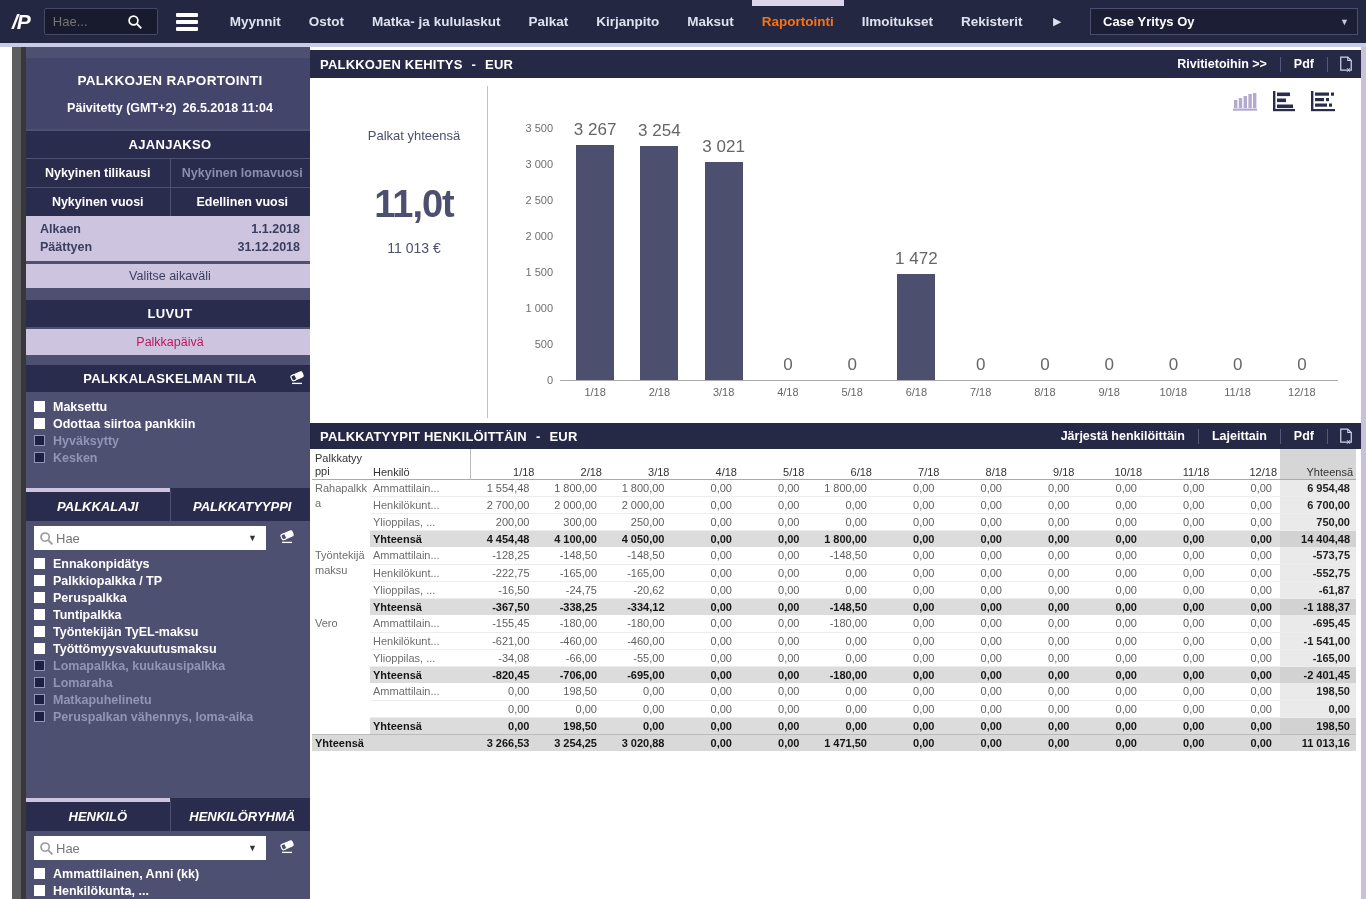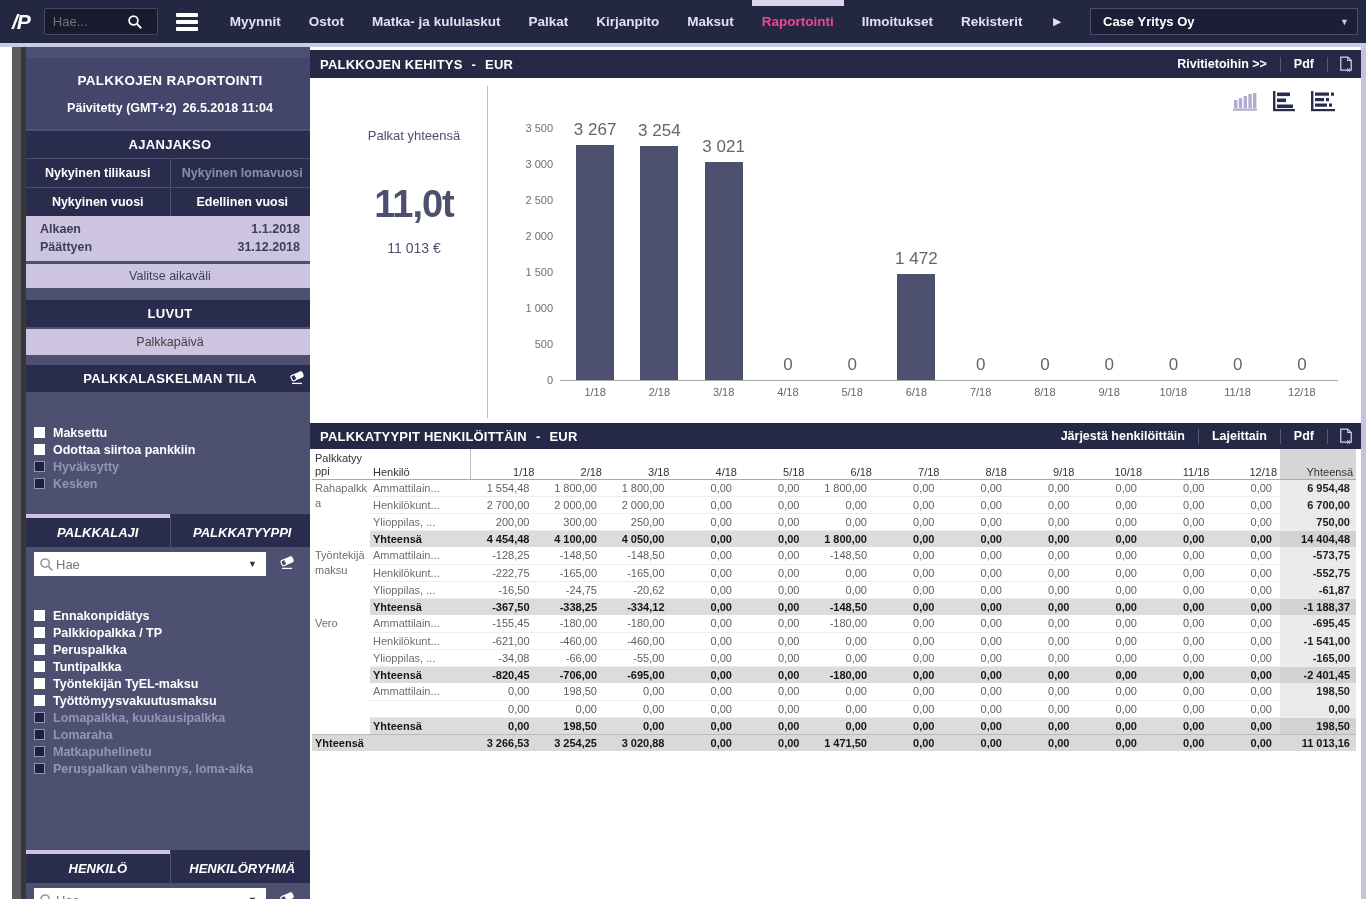--- a/index.html
+++ b/index.html
@@ -15,21 +15,21 @@
   .top-search { position:relative; width:114px; height:27px; background:#181a2e; border:1px solid #454866;
     border-radius:2px; display:flex; align-items:center; margin-right:14px; }
   .top-search input { background:transparent; border:none; outline:none; color:#cfd1e2; font-size:13px;
     width:82px; padding-left:8px; font-family:inherit; }
   .top-search .mag { color:#fff; margin-left:0px; display:flex; }
   .burger { width:22px; height:18px; display:flex; flex-direction:column; justify-content:space-between; margin:0 18px 0 4px; }
   .burger span { display:block; height:4px; background:#fff; border-radius:1px; }
   .mainnav { display:flex; align-items:stretch; height:43px; }
   .nav-item { position:relative; display:flex; align-items:center; padding:0 14px; color:#dfe1ee;
     font-size:13.5px; font-weight:bold; cursor:pointer; white-space:nowrap; }
-  .nav-item.active { color:#ec4899; }
+  .nav-item.active { color:#f97316; }
   .nav-item.active::before { content:""; position:absolute; left:4px; right:4px; top:0; height:6px; background:#d9d4e9; }
   .company { position:absolute; right:8px; top:8px; width:268px; height:27px; background:#1c1e36;
     border:1px solid #4a4d6e; display:flex; align-items:center; justify-content:space-between;
     color:#fff; font-size:13px; font-weight:bold; padding:0 8px 0 12px; }
   .company .chev { font-size:9px; color:#c6c9e0; }
 
   
   .sidebar { position:absolute; left:12px; top:47px; width:365px; height:852px; background:#4e5071; overflow:hidden; }
   .strip1 { position:absolute; left:0; top:0; width:9px; height:100%; background:#5d5d5f; }
   .strip2 { position:absolute; left:9px; top:0; width:5px; height:100%; background:#38383c; }
@@ -43,24 +43,24 @@
     display:flex; align-items:center; justify-content:center; letter-spacing:.3px; position:relative; }
   .btn-grid { display:grid; grid-template-columns:1fr 1fr; grid-gap:1px; margin-top:1px; }
   .pbtn { height:28px; background:#2a2c4e; color:#fff; font-size:12.5px; font-weight:bold;
     display:flex; align-items:center; justify-content:center; cursor:pointer; }
   .pbtn.muted { color:#8b8eae; }
   .date-panel { background:#cdc5e0; padding:4px 14px 5px; }
   .date-row { display:flex; justify-content:space-between; color:#3b3d5e; font-size:12.5px; font-weight:bold; line-height:18px; }
   .lav-btn { margin-top:3px; height:24px; background:#cdc5e0; color:#3b3d5e; font-size:12.5px;
     display:flex; align-items:center; justify-content:center; cursor:pointer; }
   .sec-luvut { margin-top:12px; }
-  .lav-row { margin-top:2px; height:26px; background:#cdc5e0; color:#404040; font-size:12.5px;
+  .lav-row { margin-top:2px; height:26px; background:#cdc5e0; color:#be185d; font-size:12.5px;
     display:flex; align-items:center; justify-content:center; cursor:pointer; }
   .eraser-btn { position:absolute; right:8px; top:5px; cursor:pointer; }
-  .cb-list { padding:6px 4px 0 8px;margin-top:26px; }
+  .cb-list { padding:6px 4px 0 8px; }
   .cb-row { display:flex; align-items:center; height:17px; cursor:pointer; }
   .cb { width:11px; height:11px; flex:none; margin-right:8px; }
   .cb-row.on .cb { background:#fff; border:1px solid #fff; }
   .cb-row.off .cb { background:#1e2040; border:1px solid #9194b2; }
   .cb-label { font-size:12.5px; font-weight:bold; white-space:nowrap; }
   .cb-row.on .cb-label { color:#fff; }
   .cb-row.off .cb-label { color:#9295b3; }
   .tabs { display:flex;font-style:italic; }
   .tab { flex:1; height:33px; background:#2a2c4e; color:#fff; font-size:13px; font-weight:bold;
     display:flex; align-items:center; justify-content:center; border-top:4px solid transparent; cursor:pointer; }

